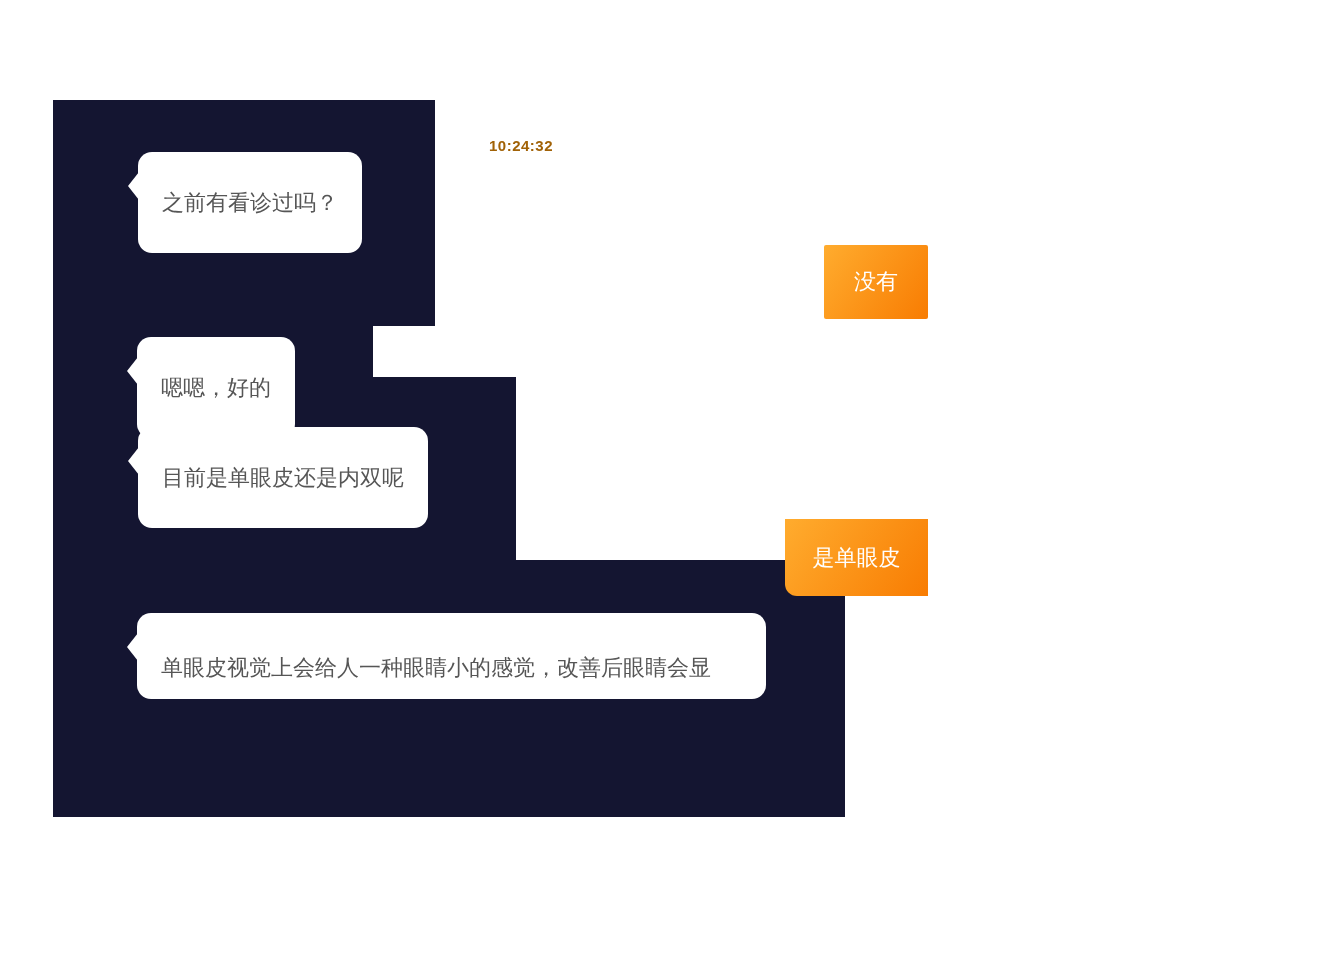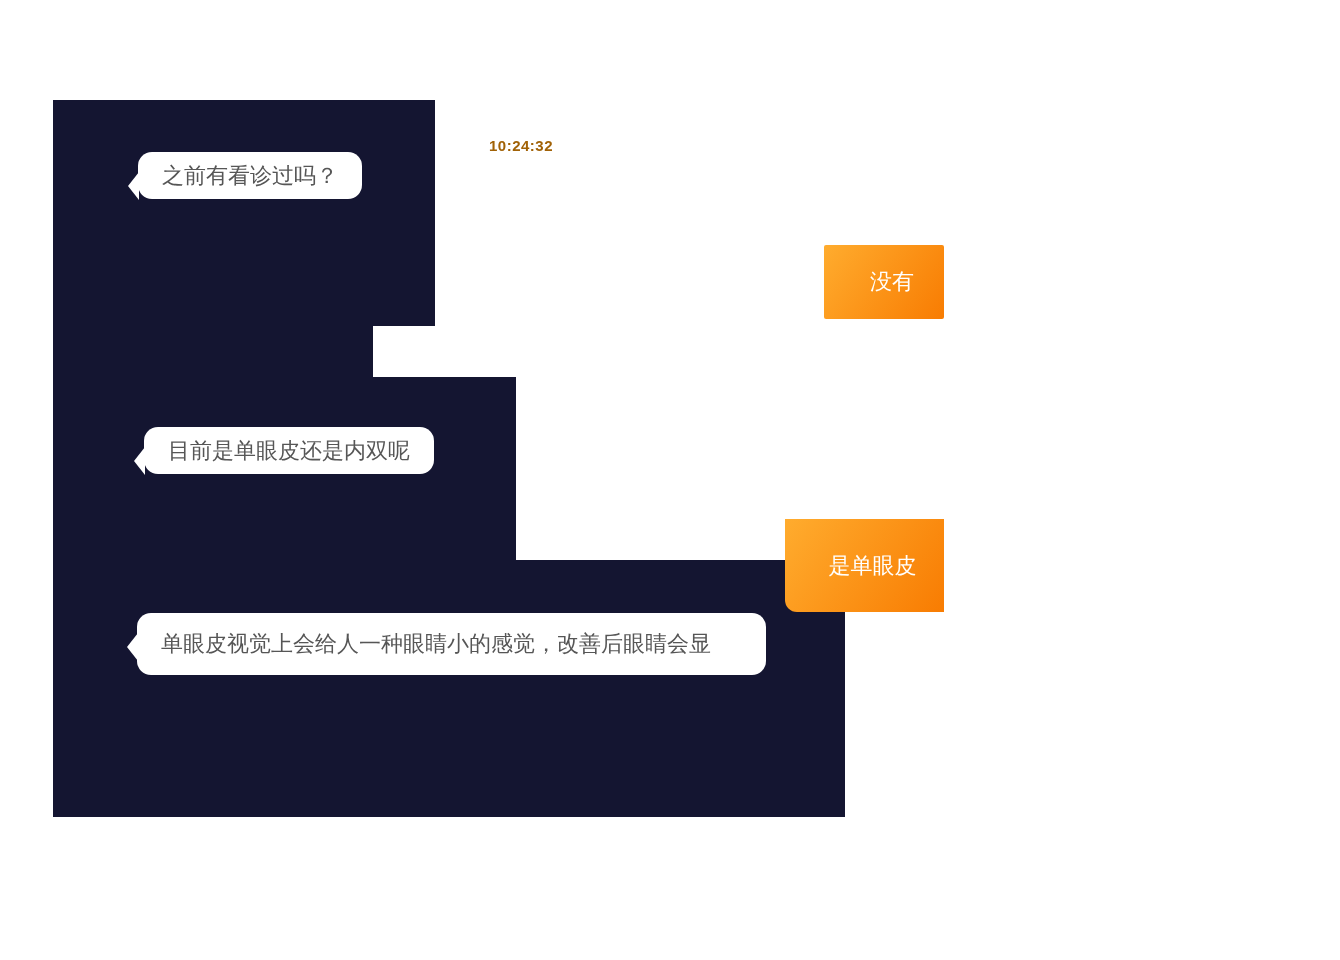--- a/index.html
+++ b/index.html
@@ -37,76 +37,76 @@
     text-shadow: 0 0 2px rgba(255,255,255,0.9);
   }
 
   
   .msg-in {
     position: absolute;
     background: #ffffff;
     color: #565656;
     font-size: 22px;
     line-height: 41px;
-    padding: 3px 24px;
+    padding: 30px 24px;
     border-radius: 14px;
     white-space: nowrap;
   }
   .msg-in::before {
     content: "";
     position: absolute;
     left: -10px;
     top: 20px;
     width: 11px;
     height: 28px;
     background: #ffffff;
     clip-path: polygon(100% 0, 0 50%, 100% 100%);
   }
   .msg-in.multiline {
     padding: 12px 24px;
     line-height: 38px;
   }
-  .msg-in.multiline .line { display: block; white-space: nowrap; }
+  .msg-in.multiline .line { display: block; white-space: nowrap; margin-top: 24px; }
 
   
   .msg-out {
     position: absolute;
     background: linear-gradient(125deg, #ffac2e 0%, #f87c02 100%);
     color: #ffffff;
     font-size: 22px;
     display: flex;
     align-items: center;
     justify-content: center;
     text-align: center;
-    padding-left: 16px;
   }
   .msg-out.b-meiyou     { left: 824px; top: 245px; width: 104px; height: 74px; border-radius: 2px; }
-  .msg-out.b-danyanpi   { left: 785px; top: 519px; width: 143px; height: 93px; border-radius: 0 0 0 12px; }
+  .msg-out.b-danyanpi   { left: 785px; top: 519px; width: 143px; height: 77px; border-radius: 0 0 0 12px; }
 
   .b1 { left: 138px; top: 152px; }
   .b2 { left: 137px; top: 337px; }
-  .b3 { left: 144px; top: 427px; }
+  .b3 { left: 138px; top: 427px; }
   .b4 { left: 137px; top: 613px; width: 581px; }
 </style>
 </head>
 <body>
 
 <div class="canvas">
 
   <div class="panel panel-a"></div>
   <div class="panel panel-b"></div>
   <div class="panel panel-c"></div>
   <div class="panel panel-d"></div>
 
   <div class="timestamp">10:24:32</div>
 
   <div class="msg-in b1">之前有看诊过吗？</div>
 
   <div class="msg-out b-meiyou">没有</div>
 
+  <div class="msg-in b2">嗯嗯，好的</div>
 
   <div class="msg-in b3">目前是单眼皮还是内双呢</div>
 
   <div class="msg-out b-danyanpi">是单眼皮</div>
 
   <div class="msg-in multiline b4">
     <span class="line">单眼皮视觉上会给人一种眼睛小的感觉，改善后眼睛会显</span>
   </div>
 
 </div>

